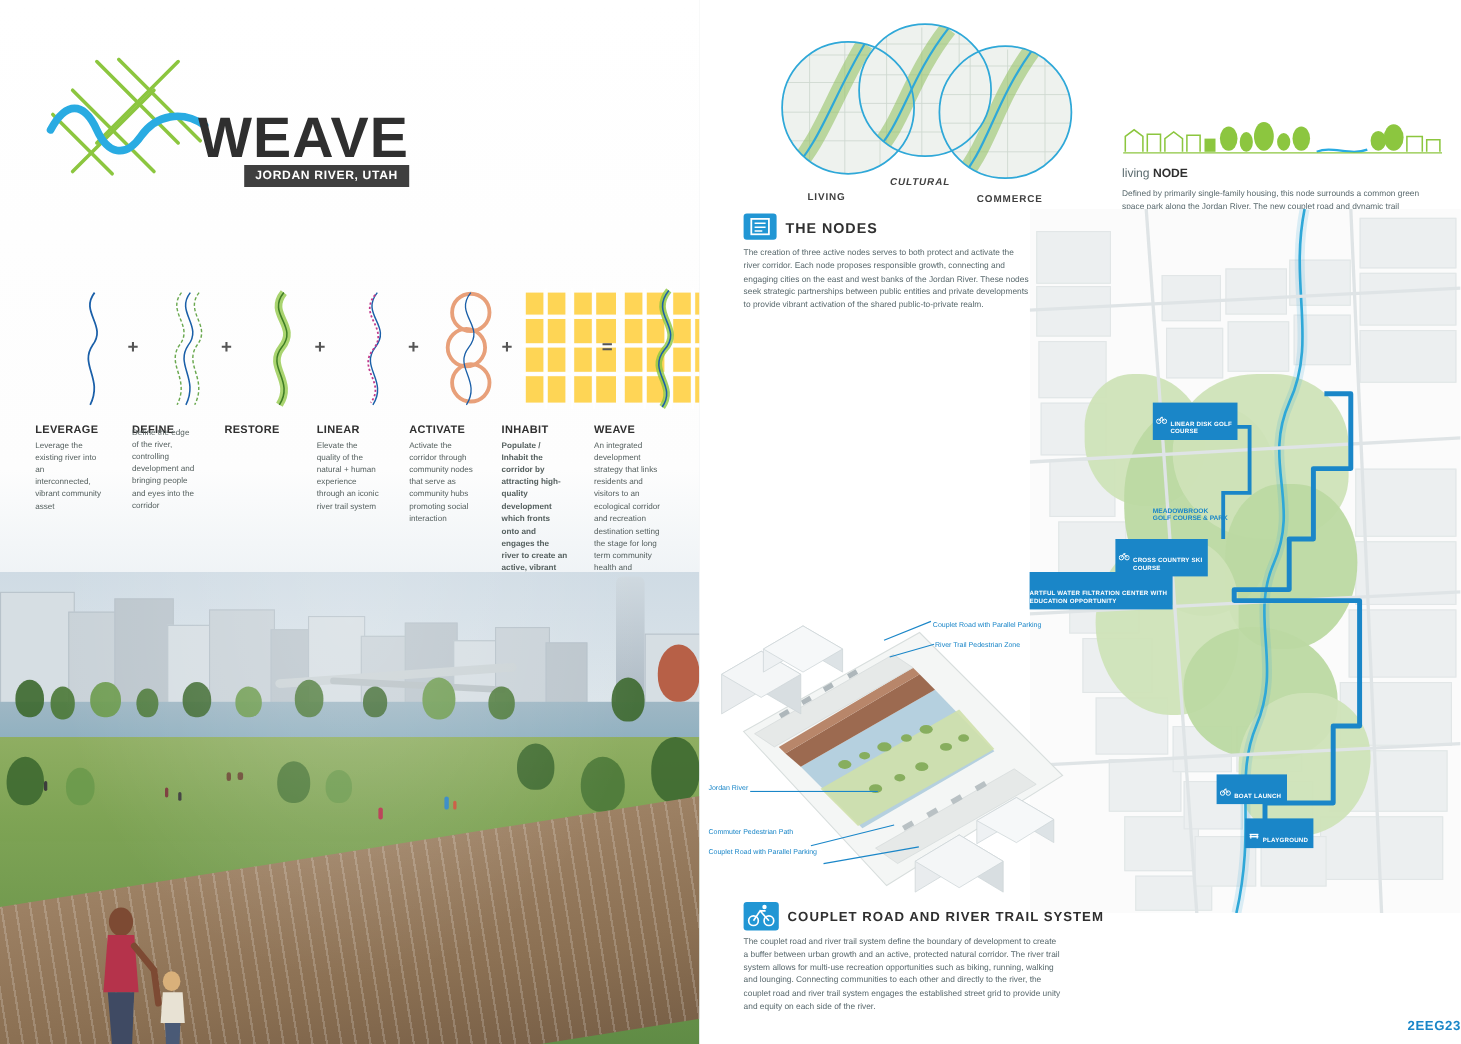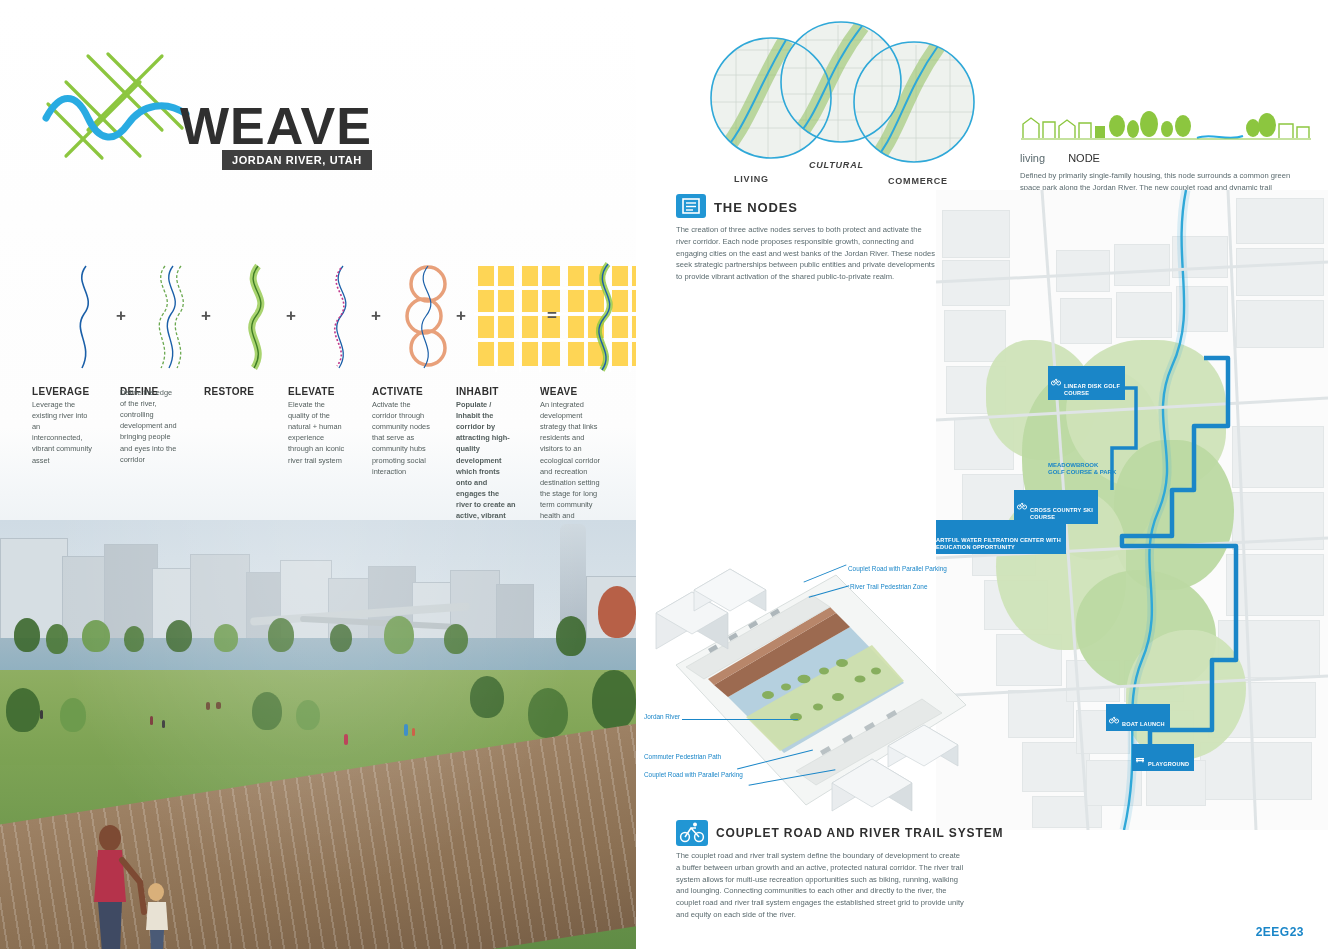--- a/index.html
+++ b/index.html
@@ -82,21 +82,21 @@
   .tag{position:absolute;background:#1a86c8;color:#fff;font-size:5.6px;line-height:1.25;
     padding:3px 5px 3px 16px;font-weight:bold;letter-spacing:.2px;white-space:pre-line;}
   .tag .ti{position:absolute;left:3px;top:3px;width:10px;height:10px;}
   .maplabel{position:absolute;color:#1a86c8;font-size:6px;font-weight:bold;line-height:1.2;}
 
   
   .axon{position:absolute;left:0px;top:545px;width:330px;height:290px;}
   .lead{position:absolute;font-size:6.4px;color:#1a86c8;}
   .leadline{position:absolute;background:#1a86c8;height:1px;}
 
-  .code{position:absolute;right:24px;bottom:10px;font-size:12px;font-weight:bold;color:#1a86c8;letter-spacing:.5px;}
+  .code{position:absolute;right:0;bottom:10px;font-size:12px;font-weight:bold;color:#1a86c8;letter-spacing:.5px;}
 
   .divider{position:absolute;left:636px;top:0;width:1px;height:949px;background:#e2e6e8;}
 </style>
 </head>
 <body>
 
 <div class="board">
 
   <div class="left">
 
@@ -213,21 +213,21 @@
       </svg>
 
       <div class="di-title" style="left:8px;top:124px;">LEVERAGE</div>
       <div class="di-body" style="left:8px;top:137px;">Leverage the existing river into an interconnected, vibrant community asset</div>
 
       <div class="di-title" style="left:96px;top:124px;">DEFINE</div>
       <div class="di-body" style="left:96px;top:125px;">Define the edge of the river, controlling development and bringing people and eyes into the corridor</div>
 
       <div class="di-title" style="left:180px;top:124px;">RESTORE</div>
 
-      <div class="di-title" style="left:264px;top:124px;">ELEVATE</div>
+      <div class="di-title" style="left:264px;top:124px;">LINEAR</div>
       <div class="di-body" style="left:264px;top:137px;">Elevate the quality of the natural + human experience through an iconic river trail system</div>
 
       <div class="di-title" style="left:348px;top:124px;">ACTIVATE</div>
       <div class="di-body" style="left:348px;top:137px;">Activate the corridor through community nodes that serve as community hubs promoting social interaction</div>
 
       <div class="di-title" style="left:432px;top:124px;">INHABIT</div>
       <div class="di-body" style="left:432px;top:137px;font-weight:bold;">Populate / Inhabit the corridor by attracting high-quality development which fronts onto and engages the river to create an active, vibrant and safe public amenity</div>
 
       <div class="di-title" style="left:516px;top:124px;">WEAVE</div>
       <div class="di-body" style="left:516px;top:137px;">An integrated development strategy that links residents and visitors to an ecological corridor and recreation destination setting the stage for long term community health and economic stability</div>
@@ -409,21 +409,21 @@
             <ellipse cx="246" cy="29" rx="9" ry="12"></ellipse>
         </g>
         <g stroke="#8cc63f" stroke-width="1.4" fill="none">
           <path d="M258 42 L258 28 L272 28 L272 42"></path>
           <path d="M276 42 L276 31 L288 31 L288 42"></path>
         </g>
         <line x1="0" y1="43" x2="290" y2="43" stroke="#8cc63f" stroke-width="1.2"></line>
       </svg>
     </div>
     <div style="position:absolute;left:384px;top:152px;font-size:11px;color:#5a6a6e;">
-      <span>living </span><span style="font-weight:normal;color:#2f2f2f;margin-left:20px;">NODE</span>
+      <span>living </span><span style="font-weight:bold;color:#2f2f2f;">NODE</span>
     </div>
     <div class="sec-body" style="left:384px;top:170px;width:272px;">Defined by primarily single-family housing, this node surrounds a common green space park along the Jordan River. The new couplet road and dynamic trail system permeate the river corridor and provide year-round access to river recreation and park activities for nearby residents and visitors alike.</div>
 
     <div class="map">
       <div class="mapbase"></div>
 
       <div class="lightblk" style="left:6px;top:20px;width:66px;height:46px;"></div>
       <div class="lightblk" style="left:6px;top:70px;width:66px;height:44px;"></div>
       <div class="lightblk" style="left:8px;top:120px;width:60px;height:50px;"></div>
       <div class="lightblk" style="left:10px;top:176px;width:58px;height:46px;"></div>

